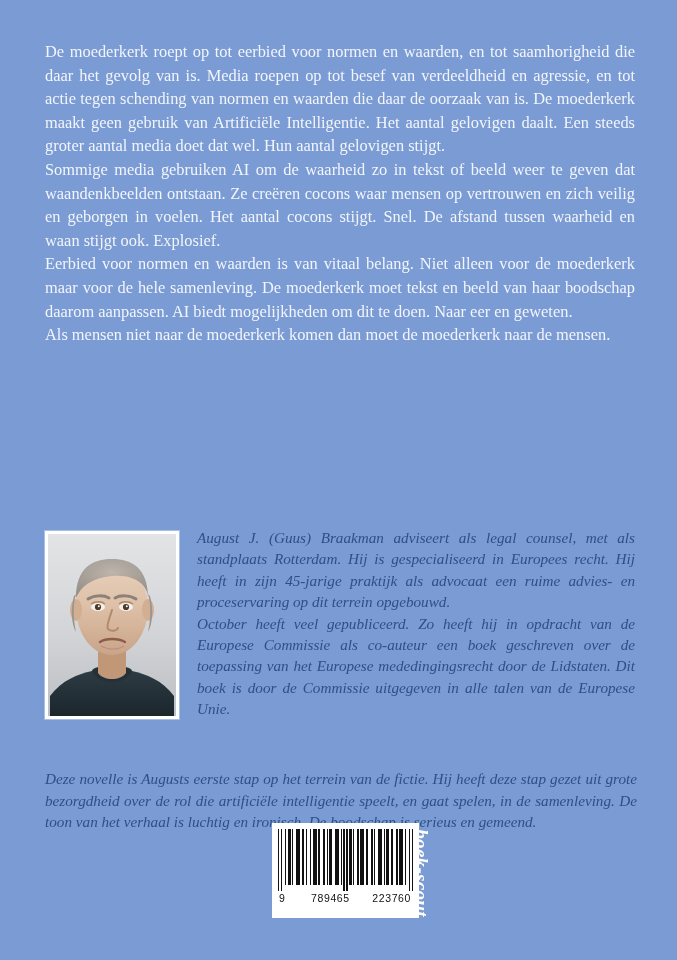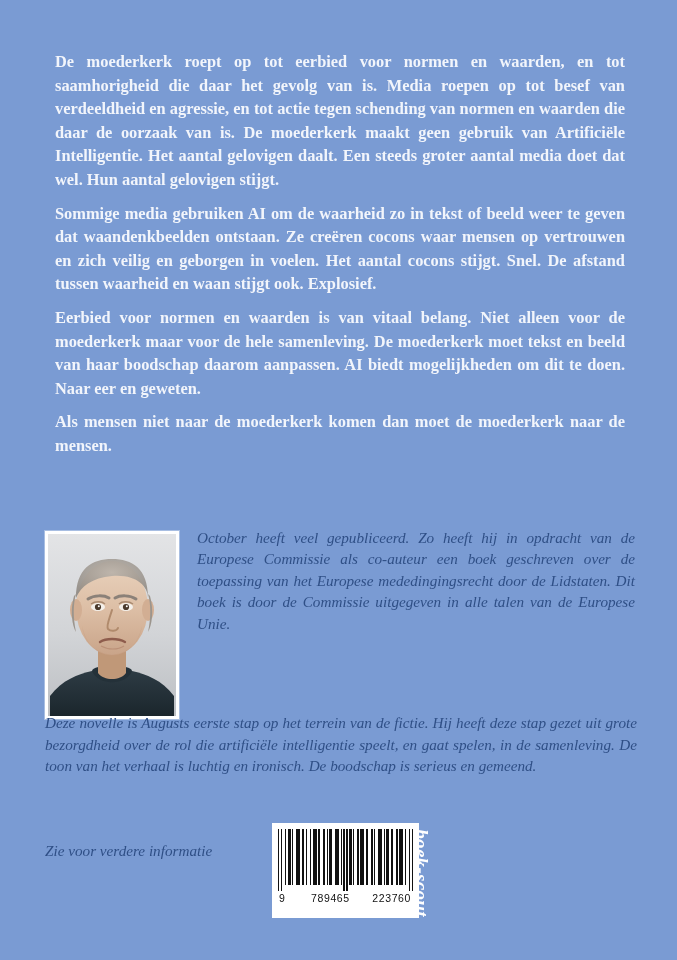--- a/index.html
+++ b/index.html
@@ -28,23 +28,22 @@
     left: 45px;
     top: 40px;
     width: 590px;
     color: #f2f5fb;
     font-size: 16.4px;
     line-height: 23.6px;
     text-align: justify;
     text-justify: inter-word;
   }
   .blurb p {
-    margin: 10px;
+    margin: 0;
     text-indent: 0;
-    font-weight: bold;
   }
   .blurb p.gap {
     margin-top: 23.6px;
   }
 
   
   .bio-area {
     position: absolute;
     left: 45px;
     top: 527px;
@@ -79,21 +78,21 @@
     font-size: 15.2px;
     line-height: 21.4px;
     text-align: justify;
     text-justify: inter-word;
   }
   .bio-text p { margin: 0; }
 
   .bio-closing {
     position: absolute;
     left: 45px;
-    top: 712px;
+    top: 768px;
     width: 592px;
     color: #2f4f86;
     font-style: italic;
     font-size: 15.2px;
     line-height: 21.6px;
     text-align: justify;
     text-justify: inter-word;
   }
   .bio-closing p { margin: 0; }
 
@@ -238,32 +237,32 @@
 
             <path d="M52 108 C58 104 70 104 77 108" stroke="#8e5c4c" stroke-width="2.4" fill="none" stroke-linecap="round"></path>
             <path d="M53 112 C60 116 70 116 76 112" stroke="#bb9077" stroke-width="1.2" fill="none"></path>
 
             <path d="M34 92 C36 106 44 118 64 121 C84 118 92 106 94 92 C90 110 80 120 64 122 C48 120 38 110 34 92 Z" fill="#c49a7c" opacity="0.45"></path>
           </svg>
         </div>
       </div>
 
       <div class="bio-text">
+        <p>August J. (Guus) Braakman adviseert als legal counsel, met als standplaats Rotterdam. Hij is gespecialiseerd in Europees recht. Hij heeft in zijn 45-jarige praktijk als advocaat een ruime advies- en proceservaring op dit terrein opgebouwd.</p>
         <p>October heeft veel gepubliceerd. Zo heeft hij in opdracht van de Europese Commissie als co-auteur een boek geschreven over de toepassing van het Europese mededingingsrecht door de Lidstaten. Dit boek is door de Commissie uitgegeven in alle talen van de Europese Unie.</p>
       </div>
 
     </div>
   </div>
 
   <div class="bio-closing">
     <p>Deze novelle is Augusts eerste stap op het terrein van de fictie. Hij heeft deze stap gezet uit grote bezorgdheid over de rol die artificiële intelligentie speelt, en gaat spelen, in de samenleving. De toon van het verhaal is luchtig en ironisch. De boodschap is serieus en gemeend.</p>
   </div>
 
   <div class="footer-info">
-    <div>Zie voor verdere informatie</div>
   </div>
 
   <div class="barcode-box">
     <div class="bars">
       <span class="tall" style="width:1.5px"></span>
         <span class="w" style="width:1.5px"></span>
         <span class="tall" style="width:1.5px"></span>
       <span class="w" style="width:3px"></span>
       <span style="width:1.5px"></span>
         <span class="w" style="width:1.5px"></span>

